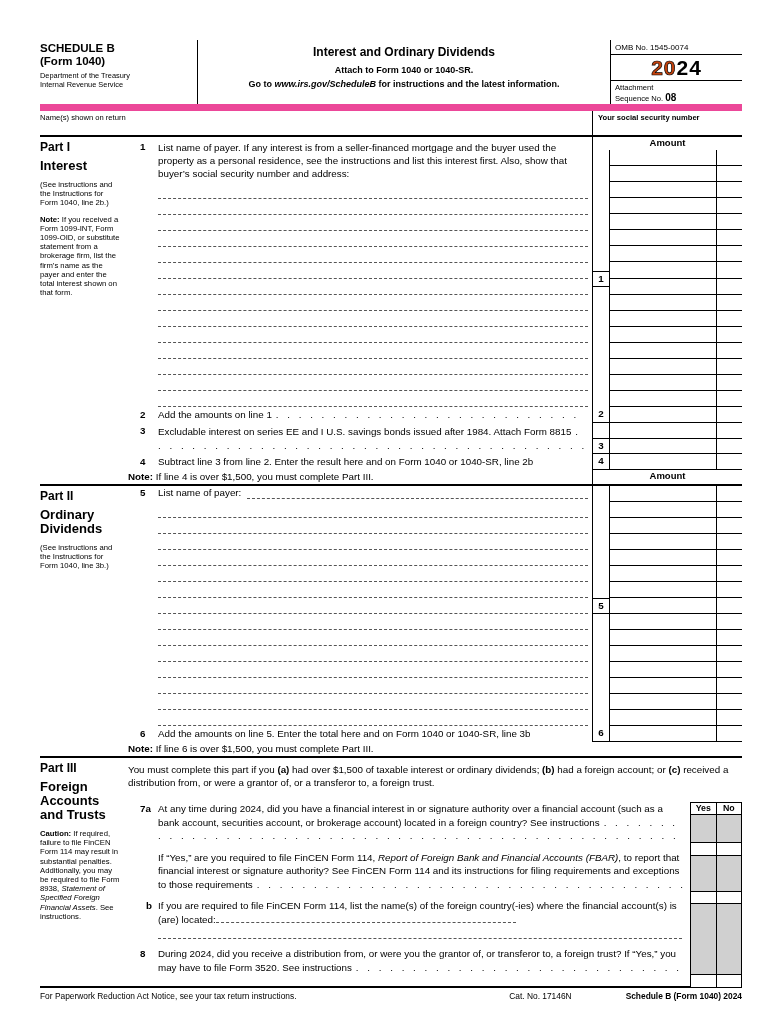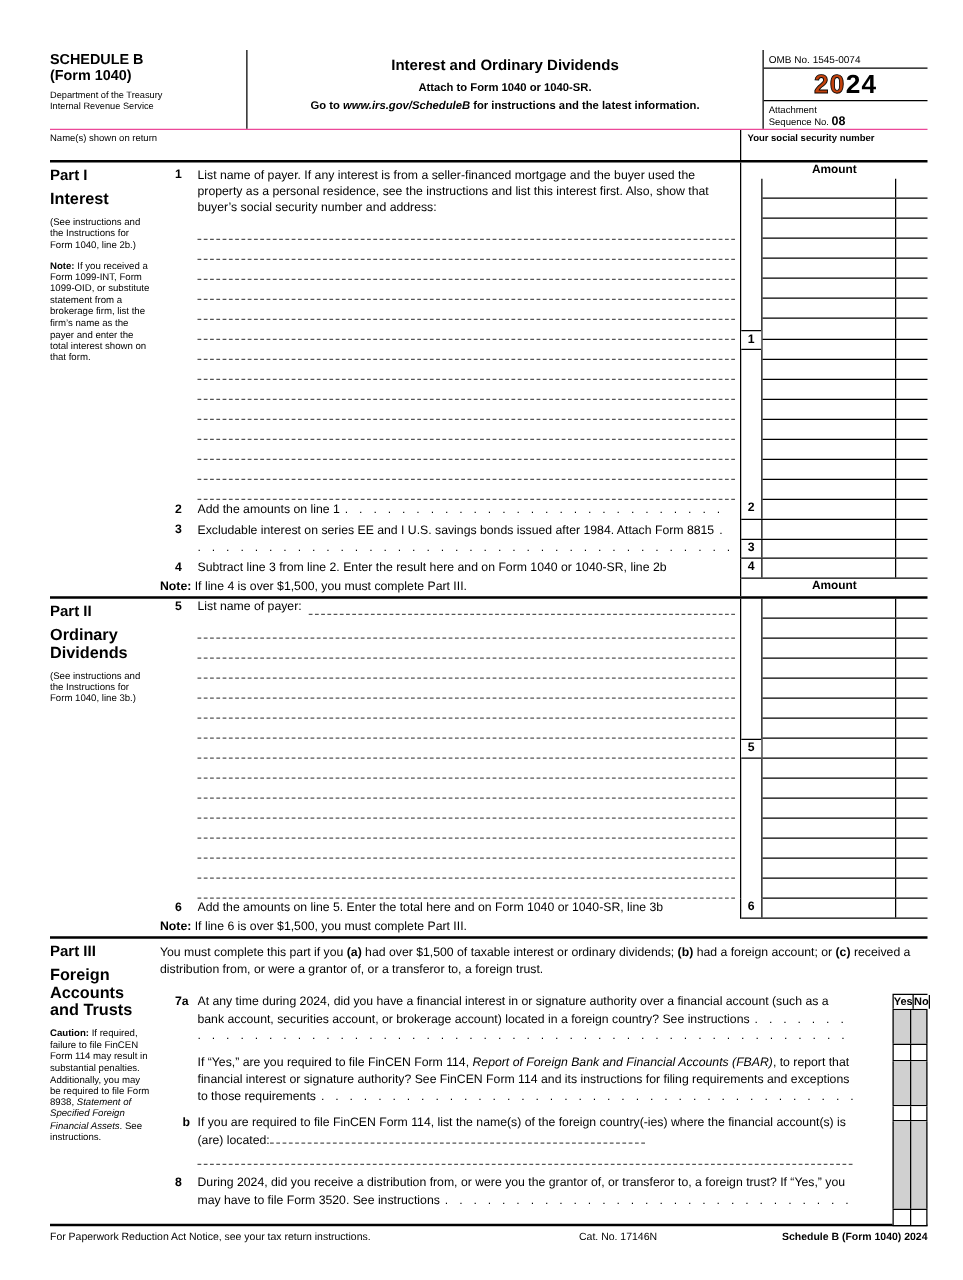--- a/index.html
+++ b/index.html
@@ -3,21 +3,21 @@
 <meta charset="utf-8">
 <style>
   * { box-sizing: border-box; margin: 0; padding: 0; }
   html, body { background: #fff; }
   .page {
     position: relative; width: 770px; height: 1024px; background: #fff; color: #000;
     font-family: "Liberation Sans", "DejaVu Sans", sans-serif; font-size: 9.8px;
     padding: 40px 28px 0 40px; overflow: hidden;
   }
   
-  .form-header { display: flex; border-bottom: 1px solid #ec4899; align-items: stretch; justify-content: center; }
+  .form-header { display: flex; border-bottom: 7px solid #ec4899; align-items: stretch; justify-content: center; }
   .hdr-left { width: 158px; flex: none; border-right: 1px solid #000; padding: 2px 6px 3px 0; }
   .sched { font-weight: bold; font-size: 11.5px; line-height: 13px; }
   .dept  { font-size: 7.4px; line-height: 8.8px; }
   .dept.first { margin-top: 4px; }
   .hdr-center { flex: 1; text-align: center; padding: 4px 8px 2px; }
   .main-title { font-weight: bold; font-size: 12px; margin-top: 1px; }
   .attach-line { font-weight: bold; font-size: 9px; margin-top: 6px; }
   .goto-line { font-weight: bold; font-size: 9px; margin-top: 4px; }
   .goto-line .url { font-style: italic; }
   .hdr-right { width: 132px; flex: none; border-left: 1px solid #000; display: flex; flex-direction: column; }
@@ -89,36 +89,36 @@
   .p3body { position: relative; padding-right: 58px; }
   .qcol { margin-top: 13px; }
   .q { display: flex; margin-bottom: 8px; padding-left: 12px; }
   .qnum { width: 18px; flex: none; font-weight: bold; line-height: 13.5px; }
   .qnum.sub { padding-left: 6px; }
   .qtext { flex: 1; min-width: 0; line-height: 13.5px; }
   .clip3 { height: 40.5px; overflow: hidden; }
   .clip2 { height: 27px; overflow: hidden; }
   .dashinline { display: inline-block; width: 300px; height: 9px; border-bottom: 1px dashed #555; cursor: text; }
   .dashline { height: 13px; border-bottom: 1px dashed #555; margin-right: 2px; cursor: text; }
-  .ynstrip { position: absolute; top: 0; right: 0; width: 28px; display: flex; flex-direction: column; }
+  .ynstrip { position: absolute; top: 0; right: 0; width: 52px; display: flex; flex-direction: column; }
   .ynhead { display: flex; height: 13px; border-top: 1px solid #000; border-bottom: 1px solid #000; }
   .ynhead .yn { flex: 1; text-align: center; font-weight: bold; font-size: 8.8px; line-height: 11px; border-left: 1px solid #000; background: #fff; }
   .ynhead .yn:last-child { border-right: 1px solid #000; }
   .ynseg { display: flex; }
   .ynseg .half { flex: 1; border-left: 1px solid #000; }
   .ynseg .half:last-child { border-right: 1px solid #000; }
   .ynseg.gray .half { background: #d0d0d0; }
   .ynseg.ans { height: 13.5px; border-top: 1px solid #000; border-bottom: 1px solid #000; }
   .ynseg.ans .half { background: #fff; cursor: pointer; }
   .g1 { height: 27px; } .g2 { height: 35px; } .g3 { height: 70px; }
   
   .footer { display: flex; border-top: 2px solid #000; padding-top: 3px; font-size: 8.4px; margin-top: 4px; }
   .f-left { font-weight: normal; }
   .f-cat { margin-left: auto; }
-  .f-right { margin-left: 100px; font-weight: bold; }
+  .f-right { margin-left: 54px; font-weight: bold; }
   i { font-style: italic; }
 </style>
 </head>
 <body>
 
 <div class="page">
 
   <header class="form-header">
     <div class="hdr-left">
       <div class="sched">SCHEDULE B</div>

